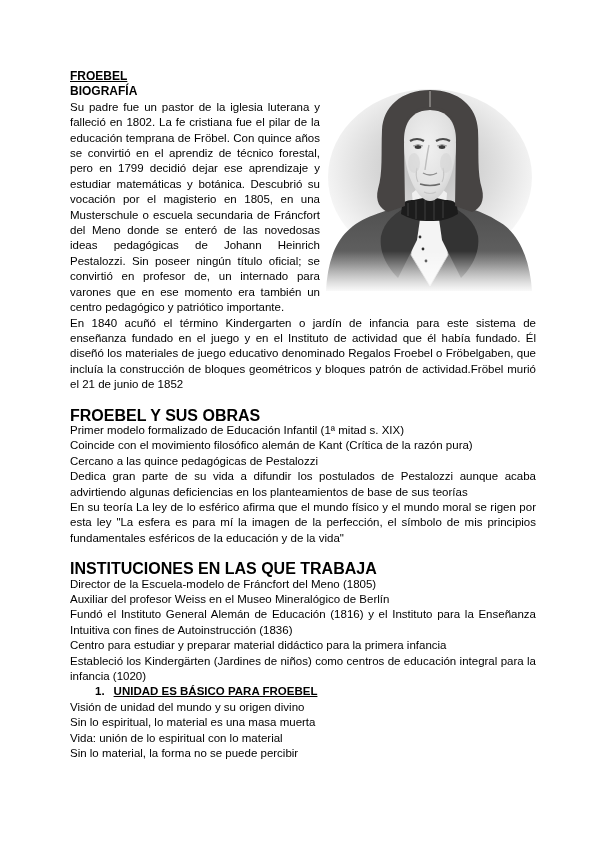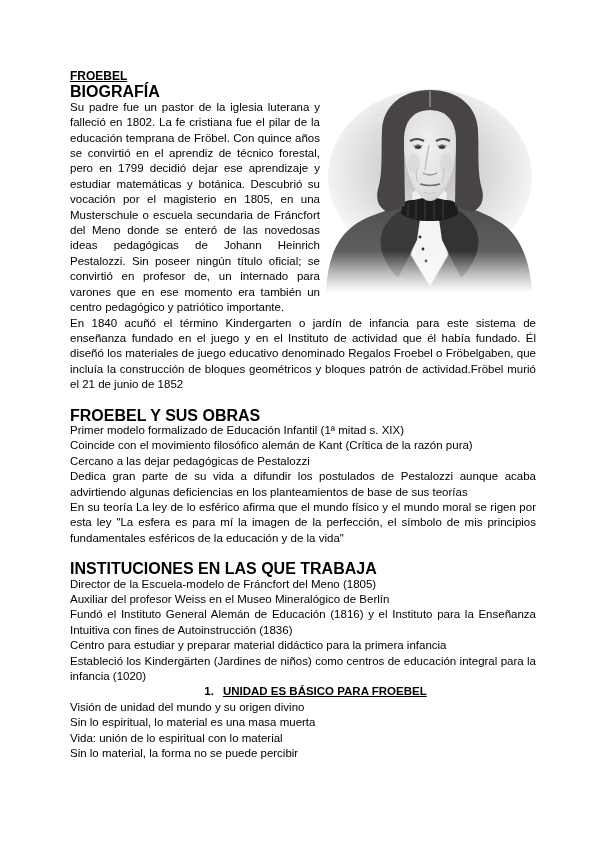--- a/index.html
+++ b/index.html
@@ -14,41 +14,40 @@
     width: 600px; height: 848px;
     padding: 69px 64px 0 70px;
     background: #ffffff;
   }
   .doc-title {
     font-size: 12px; line-height: 15.4px; font-weight: bold;
     text-decoration: underline;
     margin: 0;
   }
   .subheading {
-    font-size: 16px; line-height: 15.4px; font-weight: bold;
+    font-size: 12px; line-height: 15.4px; font-weight: bold;
     margin: 0;
   }
   .section-heading {
     font-size: 16px; line-height: 15.4px; font-weight: bold;
     margin: 15px 0 0 0;
   }
   p.body {
     font-size: 11.5px; line-height: 15.4px;
     margin: 0;
     text-align: justify;
   }
   .portrait {
     float: right;
     width: 212px; height: 206px;
     margin: -15px 0 3px 4px;
   }
   .principle-item {
     font-size: 11.5px; line-height: 15.4px; font-weight: bold;
     margin: 0 0 0 25px;
-    text-align: center;
   }
   .principle-item .num { margin-right: 9px; }
   .principle-item .ptitle { text-decoration: underline; }
 </style>
 </head>
 <body>
 
 <div class="page">
 
   <h1 class="doc-title">FROEBEL</h1>
@@ -136,21 +135,21 @@
 
       <rect x="0" y="166" width="212" height="40" fill="url(#fadeWhite)"></rect>
     </svg><span>Su padre fue un pastor de la iglesia luterana y falleció en 1802. La fe cristiana fue el pilar de la educación temprana de Fröbel. Con quince años se convirtió en el aprendiz de técnico forestal, pero en 1799 decidió dejar ese aprendizaje y estudiar matemáticas y botánica. Descubrió su vocación por el magisterio en 1805, en una Musterschule o escuela secundaria de Fráncfort del Meno donde se enteró de las novedosas ideas pedagógicas de Johann Heinrich Pestalozzi. Sin poseer ningún título oficial; se convirtió en profesor de, un internado para varones que en ese momento era también un centro pedagógico y patriótico importante.</span>
   </p>
 
   <p class="body">En 1840 acuñó el término Kindergarten o jardín de infancia para este sistema de enseñanza fundado en el juego y en el Instituto de actividad que él había fundado. Él diseñó los materiales de juego educativo denominado Regalos Froebel o Fröbelgaben, que incluía la construcción de bloques geométricos y bloques patrón de actividad.Fröbel murió el 21 de junio de 1852</p>
 
   <h3 class="section-heading">FROEBEL Y SUS OBRAS</h3>
   <p class="body">Primer modelo formalizado de Educación Infantil (1ª mitad s. XIX)</p>
   <p class="body">Coincide con el movimiento filosófico alemán de Kant (Crítica de la razón pura)</p>
-  <p class="body">Cercano a las dejar pedagógicas de Pestalozzi</p>
+  <p class="body">Cercano a las quince pedagógicas de Pestalozzi</p>
   <p class="body">Dedica gran parte de su vida a difundir los postulados de Pestalozzi aunque acaba advirtiendo algunas deficiencias en los planteamientos de base de sus teorías</p>
   <p class="body">En su teoría La ley de lo esférico afirma que el mundo físico y el mundo moral se rigen por esta ley "La esfera es para mí la imagen de la perfección, el símbolo de mis principios fundamentales esféricos de la educación y de la vida"</p>
 
   <h3 class="section-heading">INSTITUCIONES EN LAS QUE TRABAJA</h3>
   <p class="body">Director de la Escuela-modelo de Fráncfort del Meno (1805)</p>
   <p class="body">Auxiliar del profesor Weiss en el Museo Mineralógico de Berlín</p>
   <p class="body">Fundó el Instituto General Alemán de Educación (1816) y el Instituto para la Enseñanza Intuitiva con fines de Autoinstrucción (1836)</p>
   <p class="body">Centro para estudiar y preparar material didáctico para la primera infancia</p>
   <p class="body">Estableció los Kindergärten (Jardines de niños) como centros de educación integral para la infancia (1020)</p>
 

